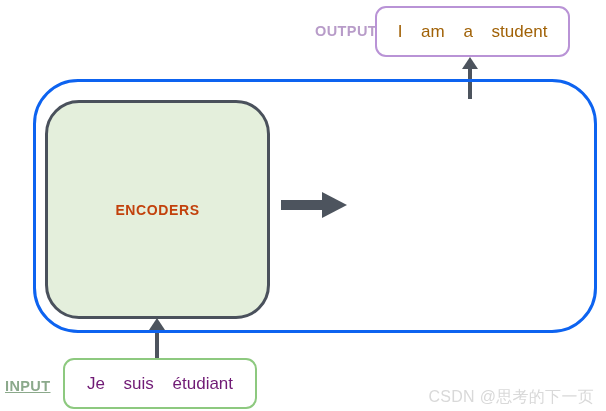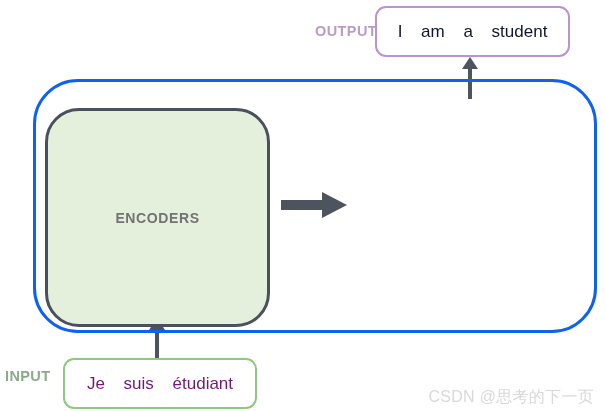--- a/index.html
+++ b/index.html
@@ -23,43 +23,44 @@
     font-weight: 700;
     letter-spacing: 0.4px;
   }
   .output-label {
     top: 23px;
     left: 307px;
     color: #b89cc9;
     margin-left: 8px;
   }
   .input-label {
-    top: 368px;
+    top: 378px;
     left: 5px;
     color: #8ba98b;
+    text-decoration: underline;
   }
 
   
   .sentence-box {
     position: absolute;
     display: flex;
     align-items: center;
     justify-content: center;
     background: #ffffff;
     border-radius: 11px;
     font-size: 17px;
     z-index: 4;
   }
   .output-box {
     left: 375px;
     top: 6px;
     width: 191px;
     height: 47px;
     border: 2.5px solid #b993d6;
-    color: #0f172a;
+    color: #a16207;
   }
   .input-box {
     left: 63px;
     top: 358px;
     width: 190px;
     height: 47px;
     border: 2.5px solid #8dc97f;
     color: #701a75;
   }
   .sentence-box span {
@@ -76,32 +77,32 @@
     height: 248px;
     border: 3px solid #0d63f0;
     border-radius: 45px;
     background: transparent;
     z-index: 2;
   }
 
   
   .stack-box {
     position: absolute;
-    top: 108px;
+    top: 100px;
     width: 219px;
     height: 213px;
     border: 3px solid #4a515c;
     border-radius: 34px;
     display: flex;
     align-items: center;
     justify-content: center;
     font-size: 14px;
     font-weight: 600;
     letter-spacing: 0.6px;
-    color: #737373;
+    color: #c2410c;
     z-index: 3;
   }
   .encoders-box {
     left: 45px;
     background: #e4efdc;
   }
   .decoders-box {
     left: 358px;
     background: #f9e4ee;
   }

